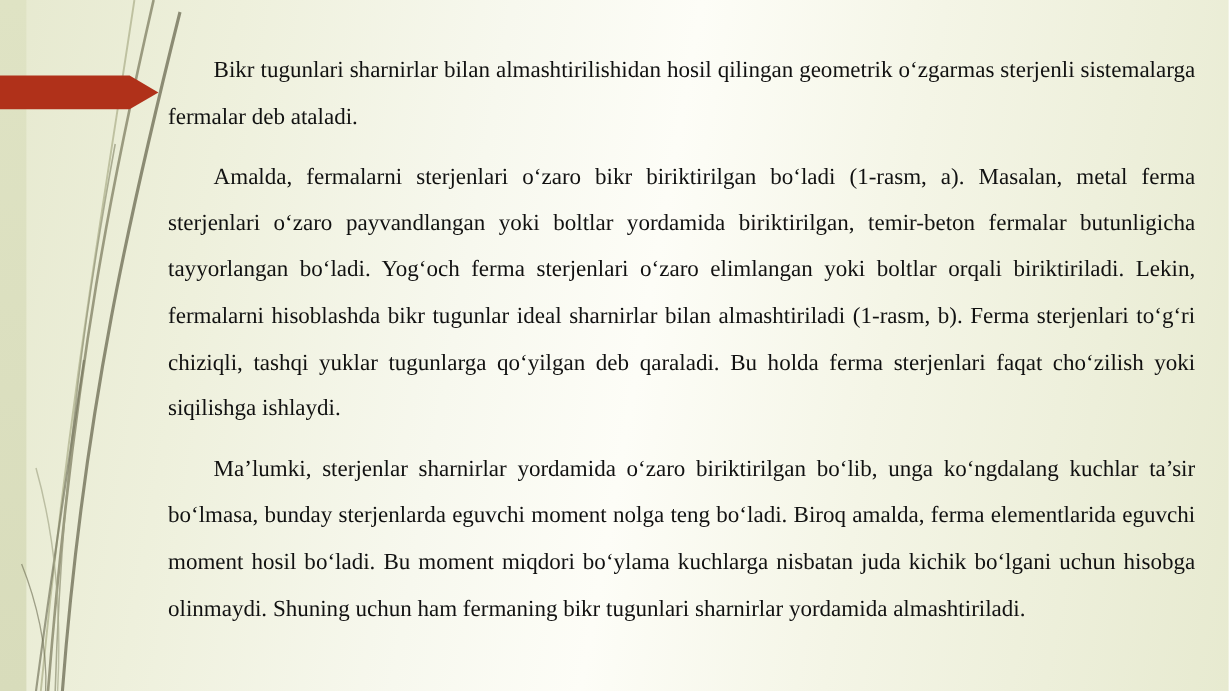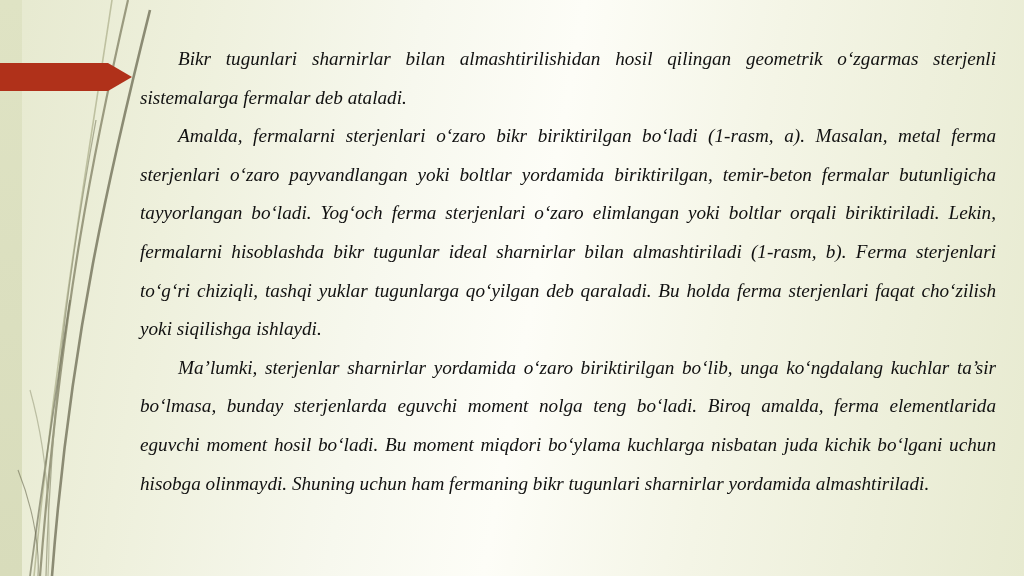--- a/index.html
+++ b/index.html
@@ -60,25 +60,24 @@
   }
 
   p.para {
     margin: 0 0 0 0;
     text-align: justify;
     text-justify: inter-word;
     font-size: 19.2px;
     line-height: 38.6px;
     color: #111111;
     text-indent: 38px;
-    font-style: italic;
   }
 
   p.para + p.para {
-    margin-top: 0;
+    margin-top: 12px;
   }
 </style>
 </head>
 <body>
 
 <div class="slide">
 
   <div class="left-band"></div>
 
   <svg class="stems" viewBox="0 0 200 576" preserveAspectRatio="none">

